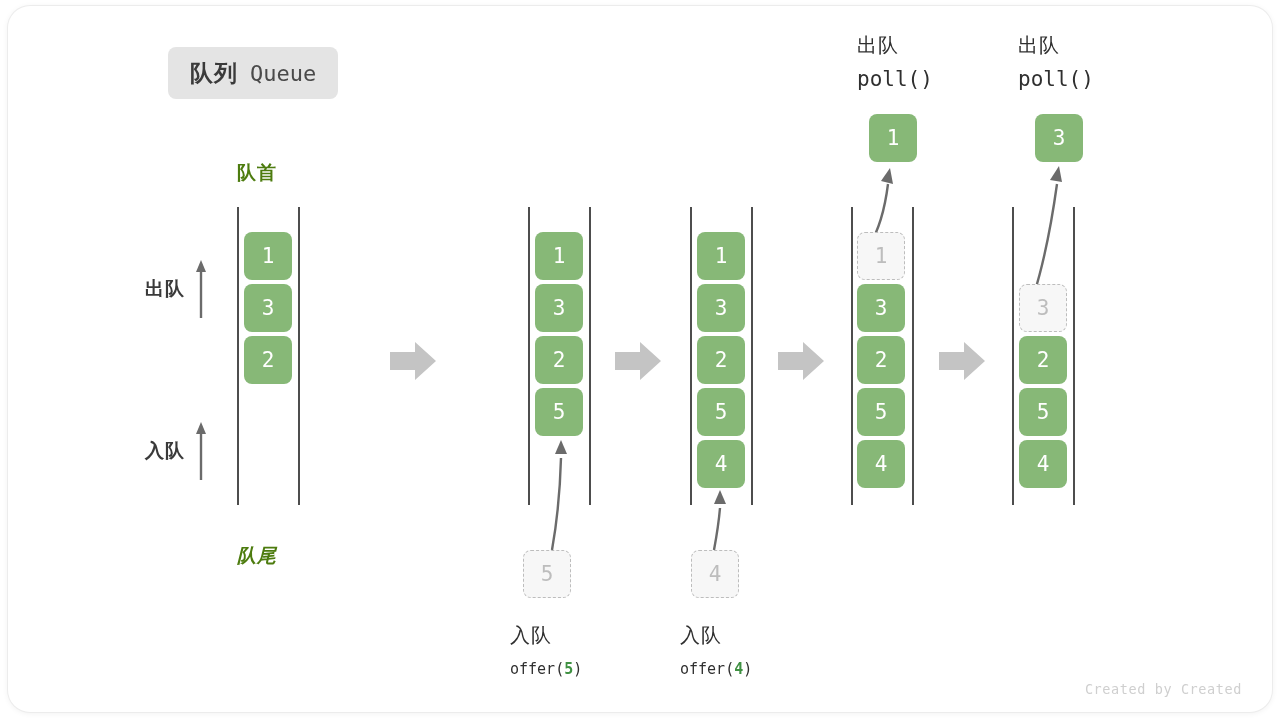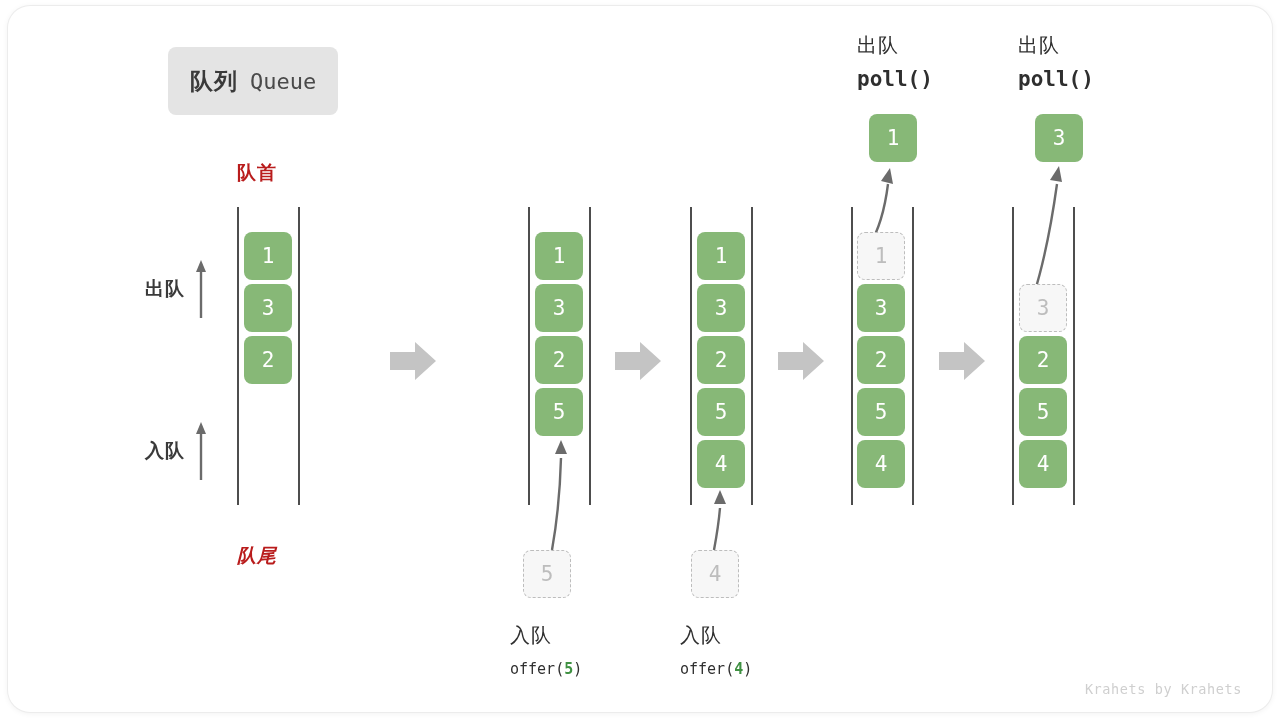--- a/index.html
+++ b/index.html
@@ -26,21 +26,21 @@
     box-shadow: 0 0 0 1px #ececec, 0 1px 6px rgba(0,0,0,0.07);
     box-sizing: border-box;
   }
 
   
   .title-badge {
     position: absolute;
     left: 168px;
     top: 47px;
     height: 52px;
-    padding: 8px 22px;
+    padding: 0 22px;
     background: #e4e4e4;
     border-radius: 8px;
     display: flex;
     align-items: center;
     gap: 12px;
   }
   .title-cn {
     font-size: 23px;
     font-weight: bold;
     color: #3a3a3a;
@@ -50,21 +50,21 @@
     font-family: "DejaVu Sans Mono", "Liberation Mono", monospace;
     font-size: 22px;
     color: #4a4a4a;
   }
 
   
   .edge-label {
     position: absolute;
     font-size: 19px;
     font-weight: bold;
-    color: #b91c1c;
+    color: #4d7c0f;
     letter-spacing: 1px;
     white-space: nowrap;
   }
 
   
   .side-op {
     position: absolute;
     display: flex;
     align-items: center;
     gap: 9px;
@@ -150,21 +150,20 @@
     font-size: 20px;
     color: #2f2f2f;
     letter-spacing: 1px;
     line-height: 34px;
   }
   .top-caption .cap-code {
     font-family: "DejaVu Sans Mono", "Liberation Mono", monospace;
     font-size: 21px;
     color: #2f2f2f;
     line-height: 34px;
-    font-weight: bold;
   }
 
   
   .watermark {
     position: absolute;
     right: 38px;
     bottom: 23px;
     font-family: "DejaVu Sans Mono", "Liberation Mono", monospace;
     font-size: 13.5px;
     color: #cfcfcf;
@@ -294,14 +293,14 @@
       <polygon points="47,6 38,20 50,22" fill="#6b6b6b"></polygon>
     </svg>
     <div class="rail" style="left:1012px; top:207px; height:298px;"></div>
     <div class="rail" style="left:1073px; top:207px; height:298px;"></div>
     <div class="box ghost" style="left:1019px; top:284px;">3</div>
     <div class="box filled" style="left:1019px; top:336px;">2</div>
     <div class="box filled" style="left:1019px; top:388px;">5</div>
     <div class="box filled" style="left:1019px; top:440px;">4</div>
   </div>
 
-  <div class="watermark">Krahets by Krahets</div>
+  <div class="watermark">Created by Created</div>
 </div>
 
 </body></html>

